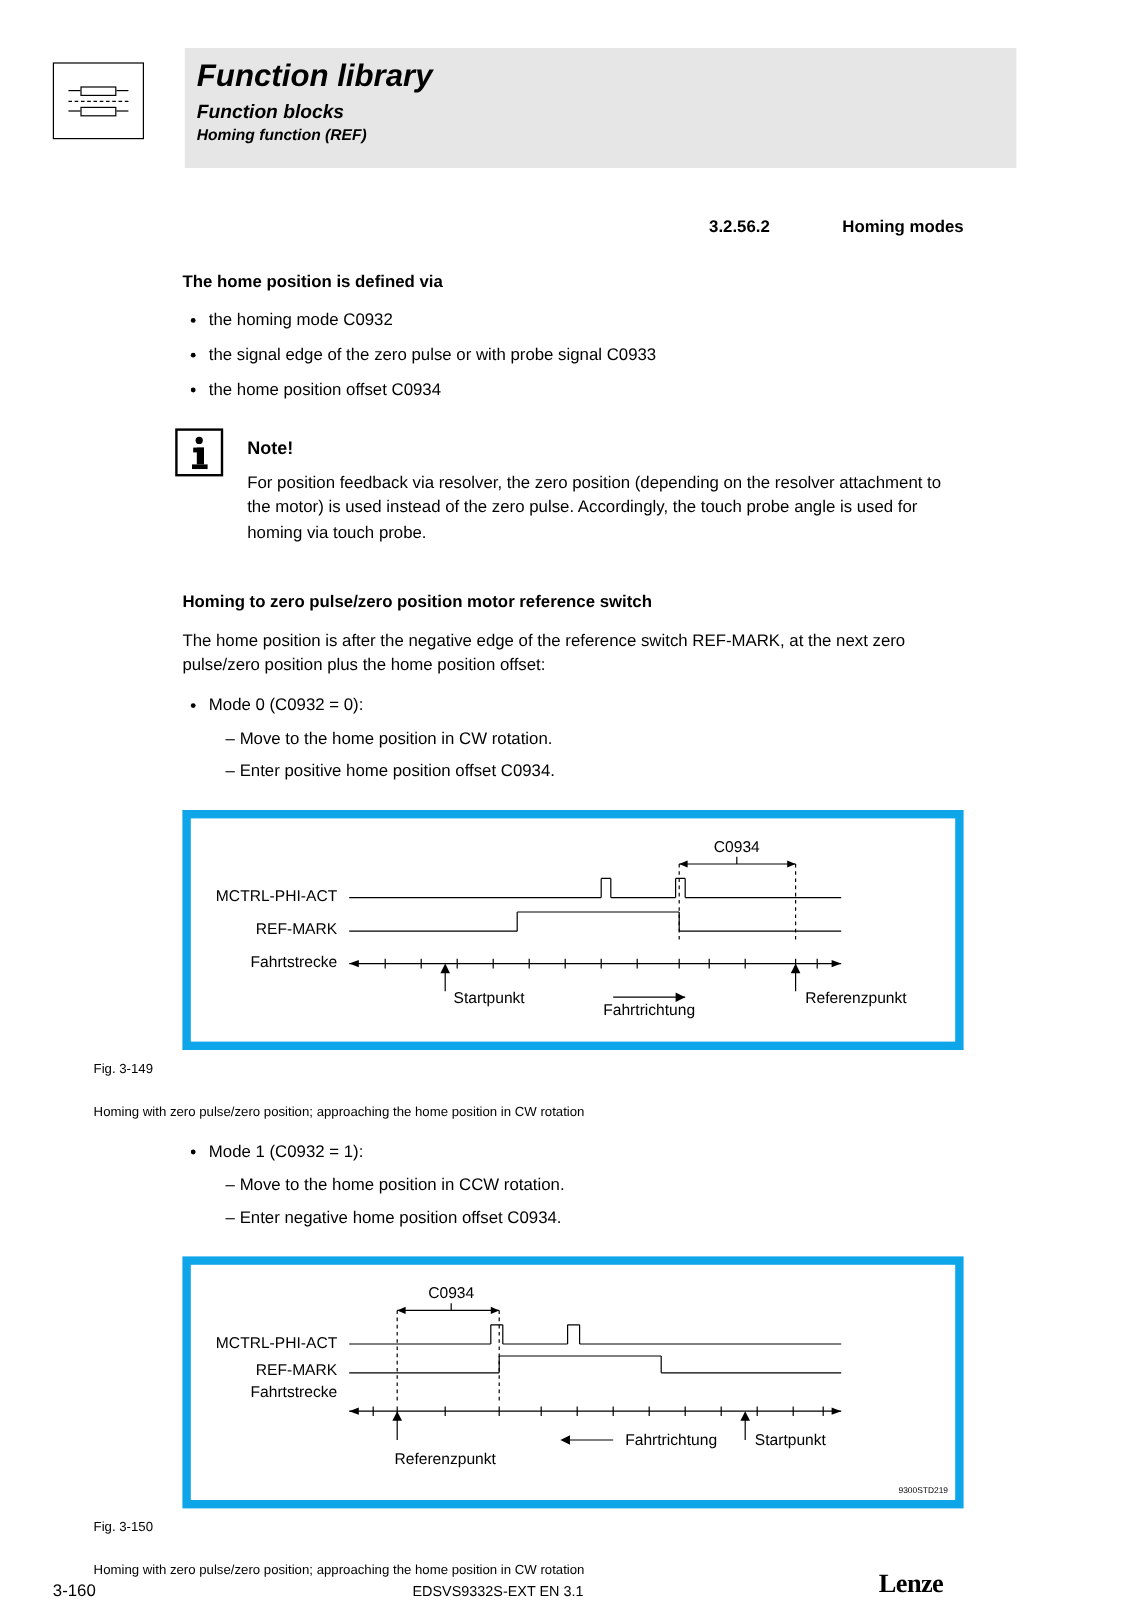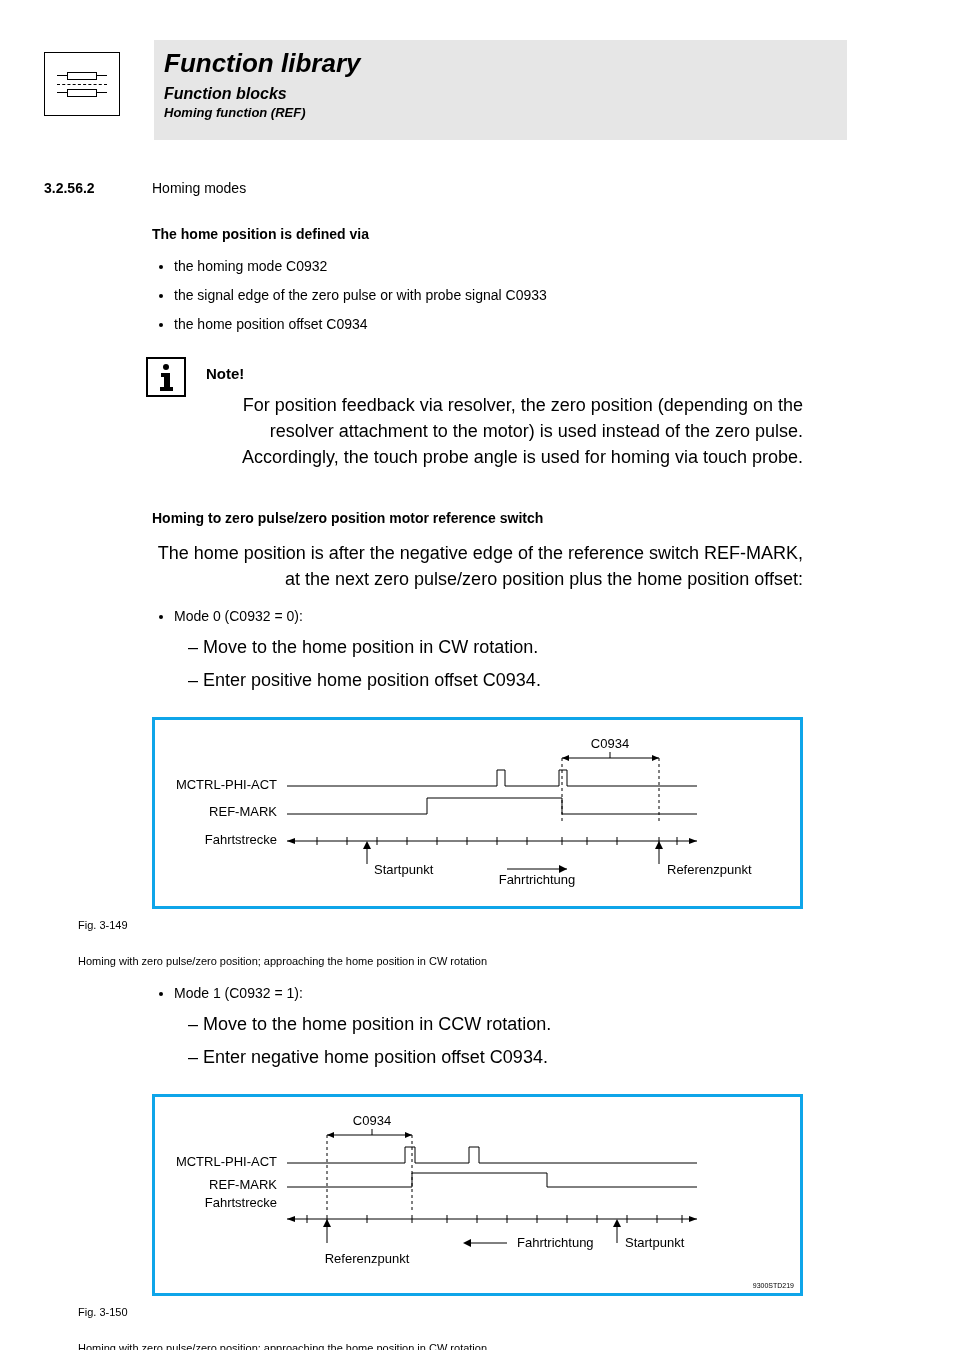--- a/index.html
+++ b/index.html
@@ -9,36 +9,36 @@
   .header-content { padding-top: 8px; }
   .header-icon-box { position: absolute; left: 44px; top: 52px; width: 76px; height: 64px; border: 1px solid #000; display: flex; flex-direction: column; justify-content: center; align-items: center; gap: 4px; }
   .header-icon-row { display: flex; align-items: center; }
   .hline { width: 10px; height: 1px; background: #000; }
   .hbox { width: 30px; height: 8px; border: 1px solid #000; }
   .dashline { width: 50px; border-top: 1px dashed #000; }
   .title-main { font-size: 26px; font-style: italic; font-weight: bold; }
   .title-sub { font-size: 16px; font-style: italic; font-weight: bold; margin-top: 6px; }
   .title-sub2 { font-size: 13px; font-style: italic; font-weight: bold; margin-top: 2px; }
   .content { margin-top: 40px; }
-  .sec-row { display: flex; gap: 28px; margin-bottom: 30px; }
+  .sec-row { display: flex; gap: 16px; margin-bottom: 30px; justify-content: flex-end; }
   .sec-num { font-size: 14px; font-weight: bold; width: 80px; }
-  .sec-title { font-size: 14px; font-weight: normal; }
+  .sec-title { font-size: 14px; font-weight: bold; margin-left: 15px; }
   .body-col { margin-left: 108px; }
   .para-bold { font-size: 14px; font-weight: bold; margin-bottom: 14px; }
-  .para { font-size: 18px; line-height: 1.45; margin-bottom: 14px; text-align: right; }
+  .para { font-size: 14px; line-height: 1.45; margin-bottom: 14px; }
   ul.bullets { list-style: disc; padding-left: 22px; margin-bottom: 22px; }
   ul.bullets > li { font-size: 14px; line-height: 1.5; margin-bottom: 8px; }
   ul.sub { list-style: none; padding-left: 14px; margin-top: 6px; }
-  ul.sub > li { font-size: 18px; line-height: 1.6; margin-bottom: 4px; }
+  ul.sub > li { font-size: 14px; line-height: 1.6; margin-bottom: 4px; }
   ul.sub > li::before { content: "– "; }
   .note-block { display: flex; gap: 20px; margin-bottom: 26px; margin-left: -6px; }
   .note-icon { width: 40px; height: 40px; border: 2.5px solid #000; display: flex; align-items: center; justify-content: center; flex-shrink: 0; }
   .note-body { flex: 1; }
   .note-title { font-size: 15px; font-weight: bold; margin-bottom: 10px; margin-top: 8px; }
-  .figure-box { border: 3px solid #0ea5e9; padding: 14px 12px 12px 12px; margin-bottom: 10px; position: relative; }
+  .figure-box { border: 7px solid #0ea5e9; padding: 14px 12px 12px 12px; margin-bottom: 10px; position: relative; }
   .fig-svg { display: block; }
   .fig-caption-row { display: flex; gap: 24px; font-size: 11px; margin-bottom: 16px; margin-left: -74px; flex-direction: column; }
   .fig-caption-row .fig-num { width: 50px; }
   .footer { position: absolute; bottom: 28px; left: 44px; right: 61px; display: flex; justify-content: space-between; align-items: flex-end; font-size: 14px; }
   .footer-center { position: absolute; left: 50%; transform: translateX(-50%); font-size: 12px; }
   .footer-right { font-size: 22px; font-weight: bold; font-family: Liberation Serif, serif; letter-spacing: -0.5px; }
   .fig-code { position: absolute; right: 6px; bottom: 4px; font-size: 7px; }
 </style>
 </head>
 <body>

